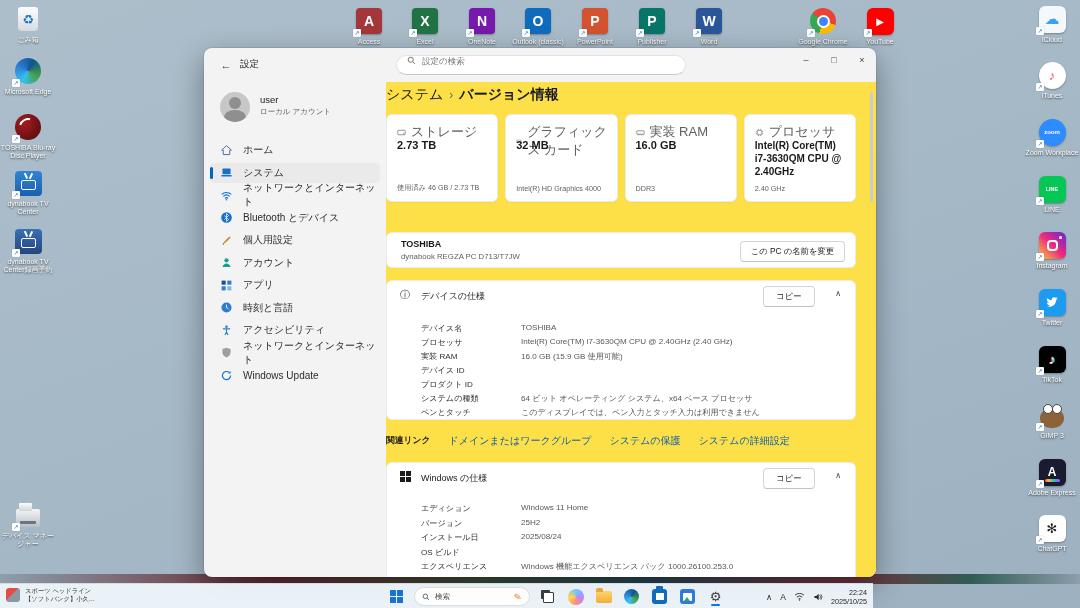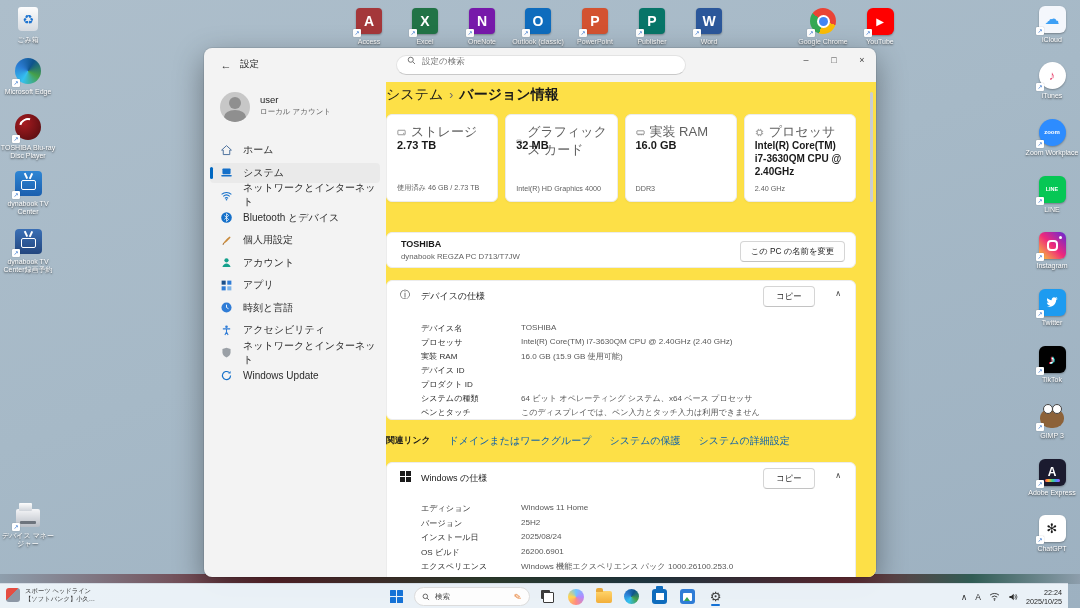--- a/index.html
+++ b/index.html
@@ -90,21 +90,21 @@
   .srow .k{position:absolute;left:0;width:95px;font-size:8.1px;color:#2f2f2f;}
   .srow .v{position:absolute;left:100px;right:0;font-size:8.1px;color:#585858;white-space:nowrap;overflow:hidden;}
   .wingrid{position:absolute;left:13px;top:8px;width:11px;height:11px;display:grid;grid-template-columns:5px 5px;grid-template-rows:5px 5px;gap:1px;}
   .wingrid i{background:#1a1a1a;}
   .related{position:absolute;left:0;top:352px;display:flex;gap:18px;align-items:center;}
   .related .rl{font-size:8.8px;font-weight:700;color:#1a1a1a;}
   .related a{font-size:10px;color:#0b5fad;text-decoration:none;}
   .flink{color:#0b5fad;font-size:8.1px;}
   .scrollbar{position:absolute;right:3px;top:10px;width:3px;height:110px;border-radius:2px;background:#c9ccd1;}
   
-  .task{position:absolute;left:0;bottom:0;width:1068px;height:25px;background:rgba(238,244,250,.95);border-top:1px solid #d4dce5;}
+  .task{position:absolute;left:0;bottom:0;width:873px;height:25px;background:rgba(238,244,250,.95);border-top:1px solid #d4dce5;}
   .widget{position:absolute;left:6px;top:3px;display:flex;gap:5px;align-items:center;}
   .wic{width:14px;height:14px;border-radius:3px;background:linear-gradient(135deg,#e44d42 45%,#8c97a5 45%);}
   .wtxt div{font-size:6.3px;line-height:8px;color:#333;}
   .tkicons{position:absolute;left:386px;top:0;height:25px;display:flex;align-items:center;gap:7px;}
   .tki{width:21px;height:21px;display:flex;align-items:center;justify-content:center;border-radius:4px;position:relative;}
   .startlogo{width:13px;height:13px;display:grid;grid-template-columns:6px 6px;grid-template-rows:6px 6px;gap:1px;}
   .startlogo i{background:#1572d6;border-radius:.5px;}
   .tsearch{height:19px;width:116px;background:#fdfdfd;border:1px solid #dcdcdc;border-radius:10px;display:flex;align-items:center;padding:0 7px;gap:5px;}
   .tsearch span{font-size:7.5px;color:#444;}
   .tsearch .doodle{margin-left:auto;font-size:9px;color:#e8833a;transform:rotate(-10deg);}
@@ -588,21 +588,20 @@
         <div class="srow" style="top:54.5px">
             <span class="k">バージョン</span>
             <span class="v">25H2</span>
           </div>
         <div class="srow" style="top:69px">
             <span class="k">インストール日</span>
             <span class="v">2025/08/24</span>
           </div>
         <div class="srow" style="top:83.5px">
             <span class="k">OS ビルド</span>
-            <span class="v">26200.6901</span>
           </div>
         <div class="srow" style="top:98px">
             <span class="k">エクスペリエンス</span>
             <span class="v">Windows 機能エクスペリエンス パック 1000.26100.253.0</span>
           </div>
         <div class="srow" style="top:112.5px">
             <span class="k flink" style="width:160px">Microsoft サービス規約</span>
           </div>
       </div>
     </div>

